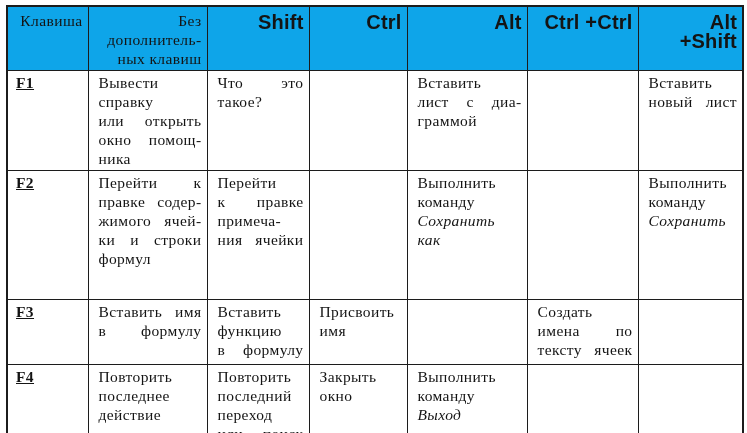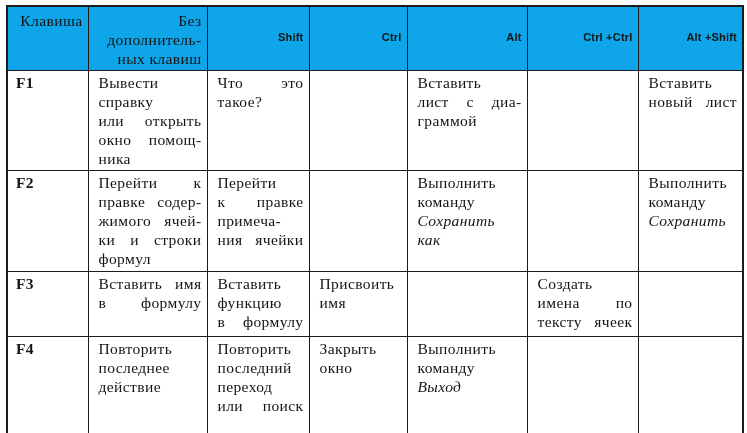--- a/index.html
+++ b/index.html
@@ -38,40 +38,41 @@
   }
   thead th {
     background: #0ea5e9;
     font-weight: normal;
     text-align: right;
     padding-top: 4px;
   }
   thead th.key-head {
     font-family: "Liberation Sans", sans-serif;
     font-weight: bold;
-    font-size: 11px;
+    font-size: 20px;
     letter-spacing: 0.2px;
-    padding-top: 21px;
+    padding-top: 6px;
   }
   td.keycell {
     font-weight: bold;
     padding-left: 8px;
     text-align: left;
+    text-decoration: underline;
   }
   td.body {
     text-align: justify;
     text-align-last: justify;
   }
   .em {
     font-weight: normal;
     font-style: italic;
   }
   tr.r-head { height: 54px; }
   tr.r-f1 { height: 98px; }
-  tr.r-f2 { height: 101px; }
+  tr.r-f2 { height: 129px; }
   tr.r-f3 { height: 65px; padding-left: 36px; }
   tr.r-f4 { height: 104px; }
 </style>
 </head>
 <body>
 
 <table class="hotkeys">
   <colgroup>
     <col class="c1">
       <col class="c2">

